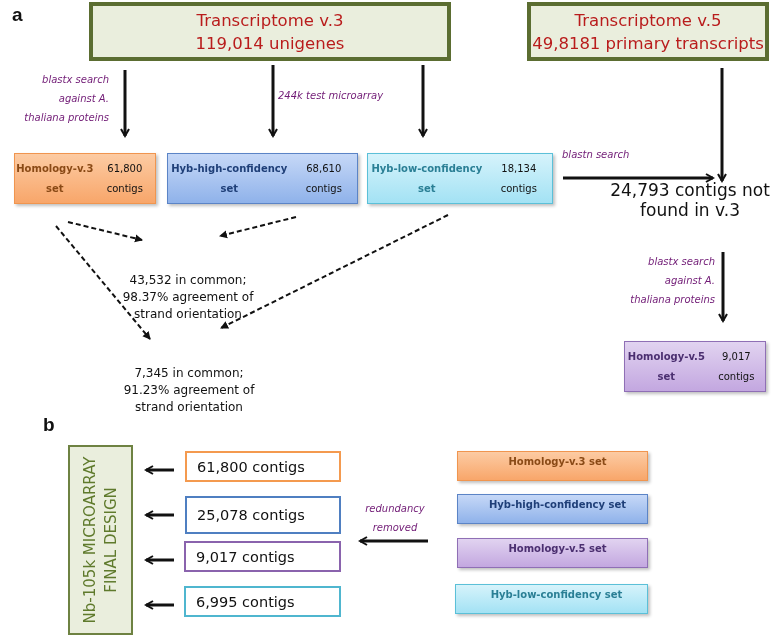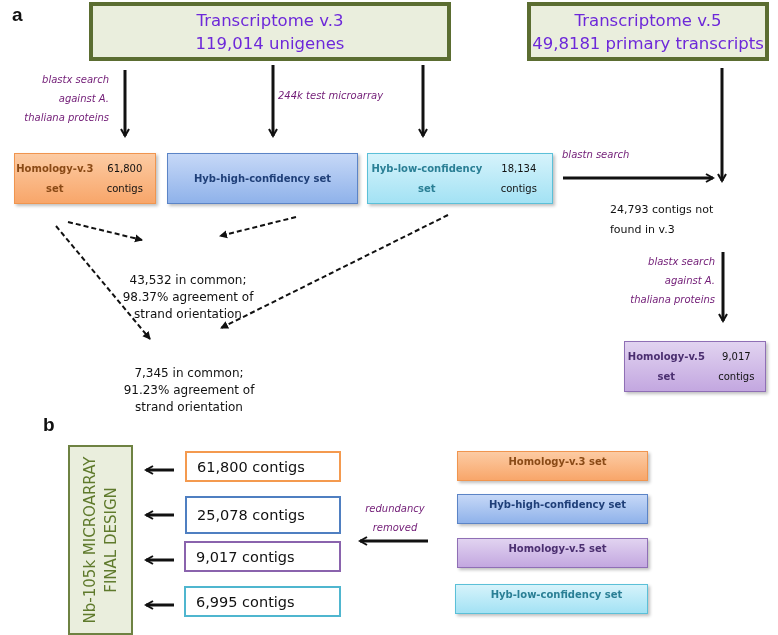--- a/index.html
+++ b/index.html
@@ -1,20 +1,20 @@
 <!DOCTYPE html>
 <html><head>
 <meta charset="utf-8">
 <style>
   html, body { margin: 0; padding: 0; background: #ffffff; }
   body { width: 778px; height: 635px; position: relative; overflow: hidden;
          font-family: "DejaVu Sans", sans-serif; color: #111; }
   .abs { position: absolute; box-sizing: border-box; }
   .panel-label { font-family: "Liberation Sans", sans-serif; font-weight: bold; font-size: 19px; color: #111; }
-  .tbox { background: #eaeedd; border: 4px solid #5b6d31; color: #6d28d9;
+  .tbox { background: #eaeedd; border: 4px solid #5b6d31; color: #b91c1c;
           display: flex; flex-direction: column; align-items: center; justify-content: center;
           font-family: "DejaVu Sans", sans-serif; font-size: 16.5px; line-height: 23px; text-align: center; }
   .setbox { display: flex; flex-direction: row; align-items: center; justify-content: center;
             text-align: center; font-size: 10px; line-height: 20px; box-shadow: 2px 2px 3px rgba(0,0,0,0.25); }
   .setbox .name { font-weight: bold; }
   .setbox .count { color: #111; }
   .orange { background: linear-gradient(#fccba3, #f8a66a); border: 1.5px solid #f0954f; }
   .orange .name { color: #8a4a16; }
   .blue { background: linear-gradient(#c6d8f7, #8fb2ea); border: 1.5px solid #5b84c6; }
   .blue .name { color: #1f3f78; }
@@ -83,30 +83,31 @@
 
 <div class="abs italic-note" style="left:278px;top:86px;white-space:nowrap;">244k test microarray</div>
 
 <div class="abs setbox orange" style="left:14px;top:153px;width:142px;height:51px;">
   <div class="name">Homology-v.3 set</div>
   <div class="count">61,800 contigs</div>
 </div>
 
 <div class="abs setbox blue" style="left:167px;top:153px;width:191px;height:51px;">
   <div class="name">Hyb-high-confidency set</div>
+  <div class="count">68,610 contigs</div>
 </div>
 
 <div class="abs setbox cyan" style="left:367px;top:153px;width:186px;height:51px;">
   <div class="name">Hyb-low-confidency set</div>
   <div class="count">18,134 contigs</div>
 </div>
 
 <div class="abs italic-note" style="left:562px;top:145px;white-space:nowrap;">blastn search</div>
 
-<div class="abs" style="left:610px;top:200px;width:160px;text-align:left;font-size:11px;line-height:20px;">
+<div class="abs" style="left:610px;top:180px;width:160px;text-align:center;font-size:17px;line-height:20px;">
   <div>24,793 contigs not</div>
   <div>found in v.3</div>
 </div>
 
 <div class="abs italic-note" style="left:590px;top:252px;width:125px;text-align:right;">
   <div>blastx search</div>
   <div>against A.</div>
   <div>thaliana proteins</div>
 </div>
 

